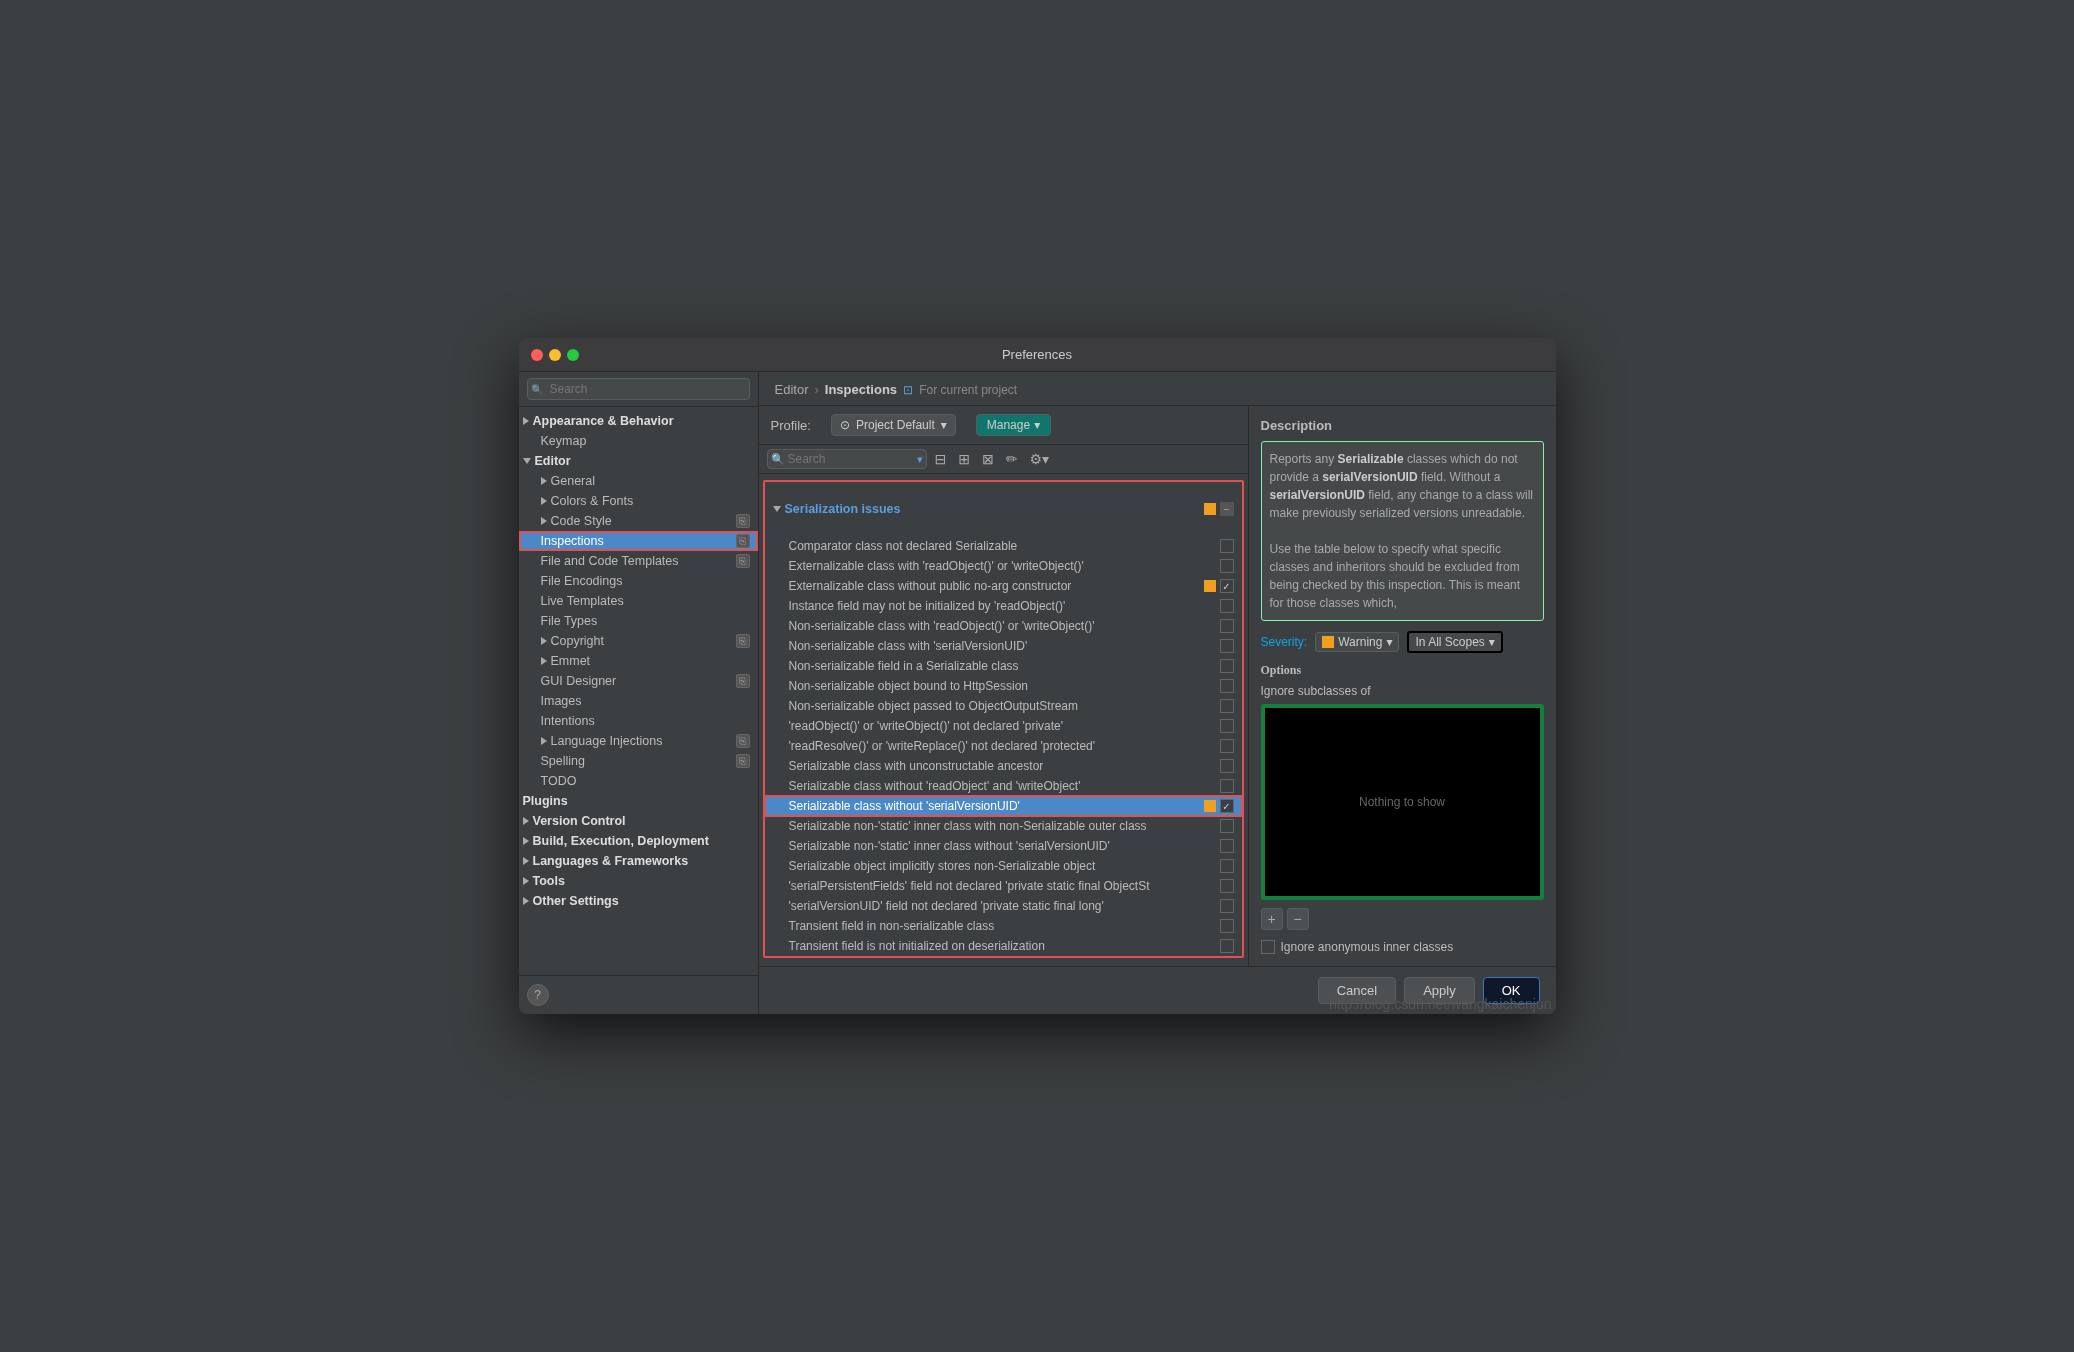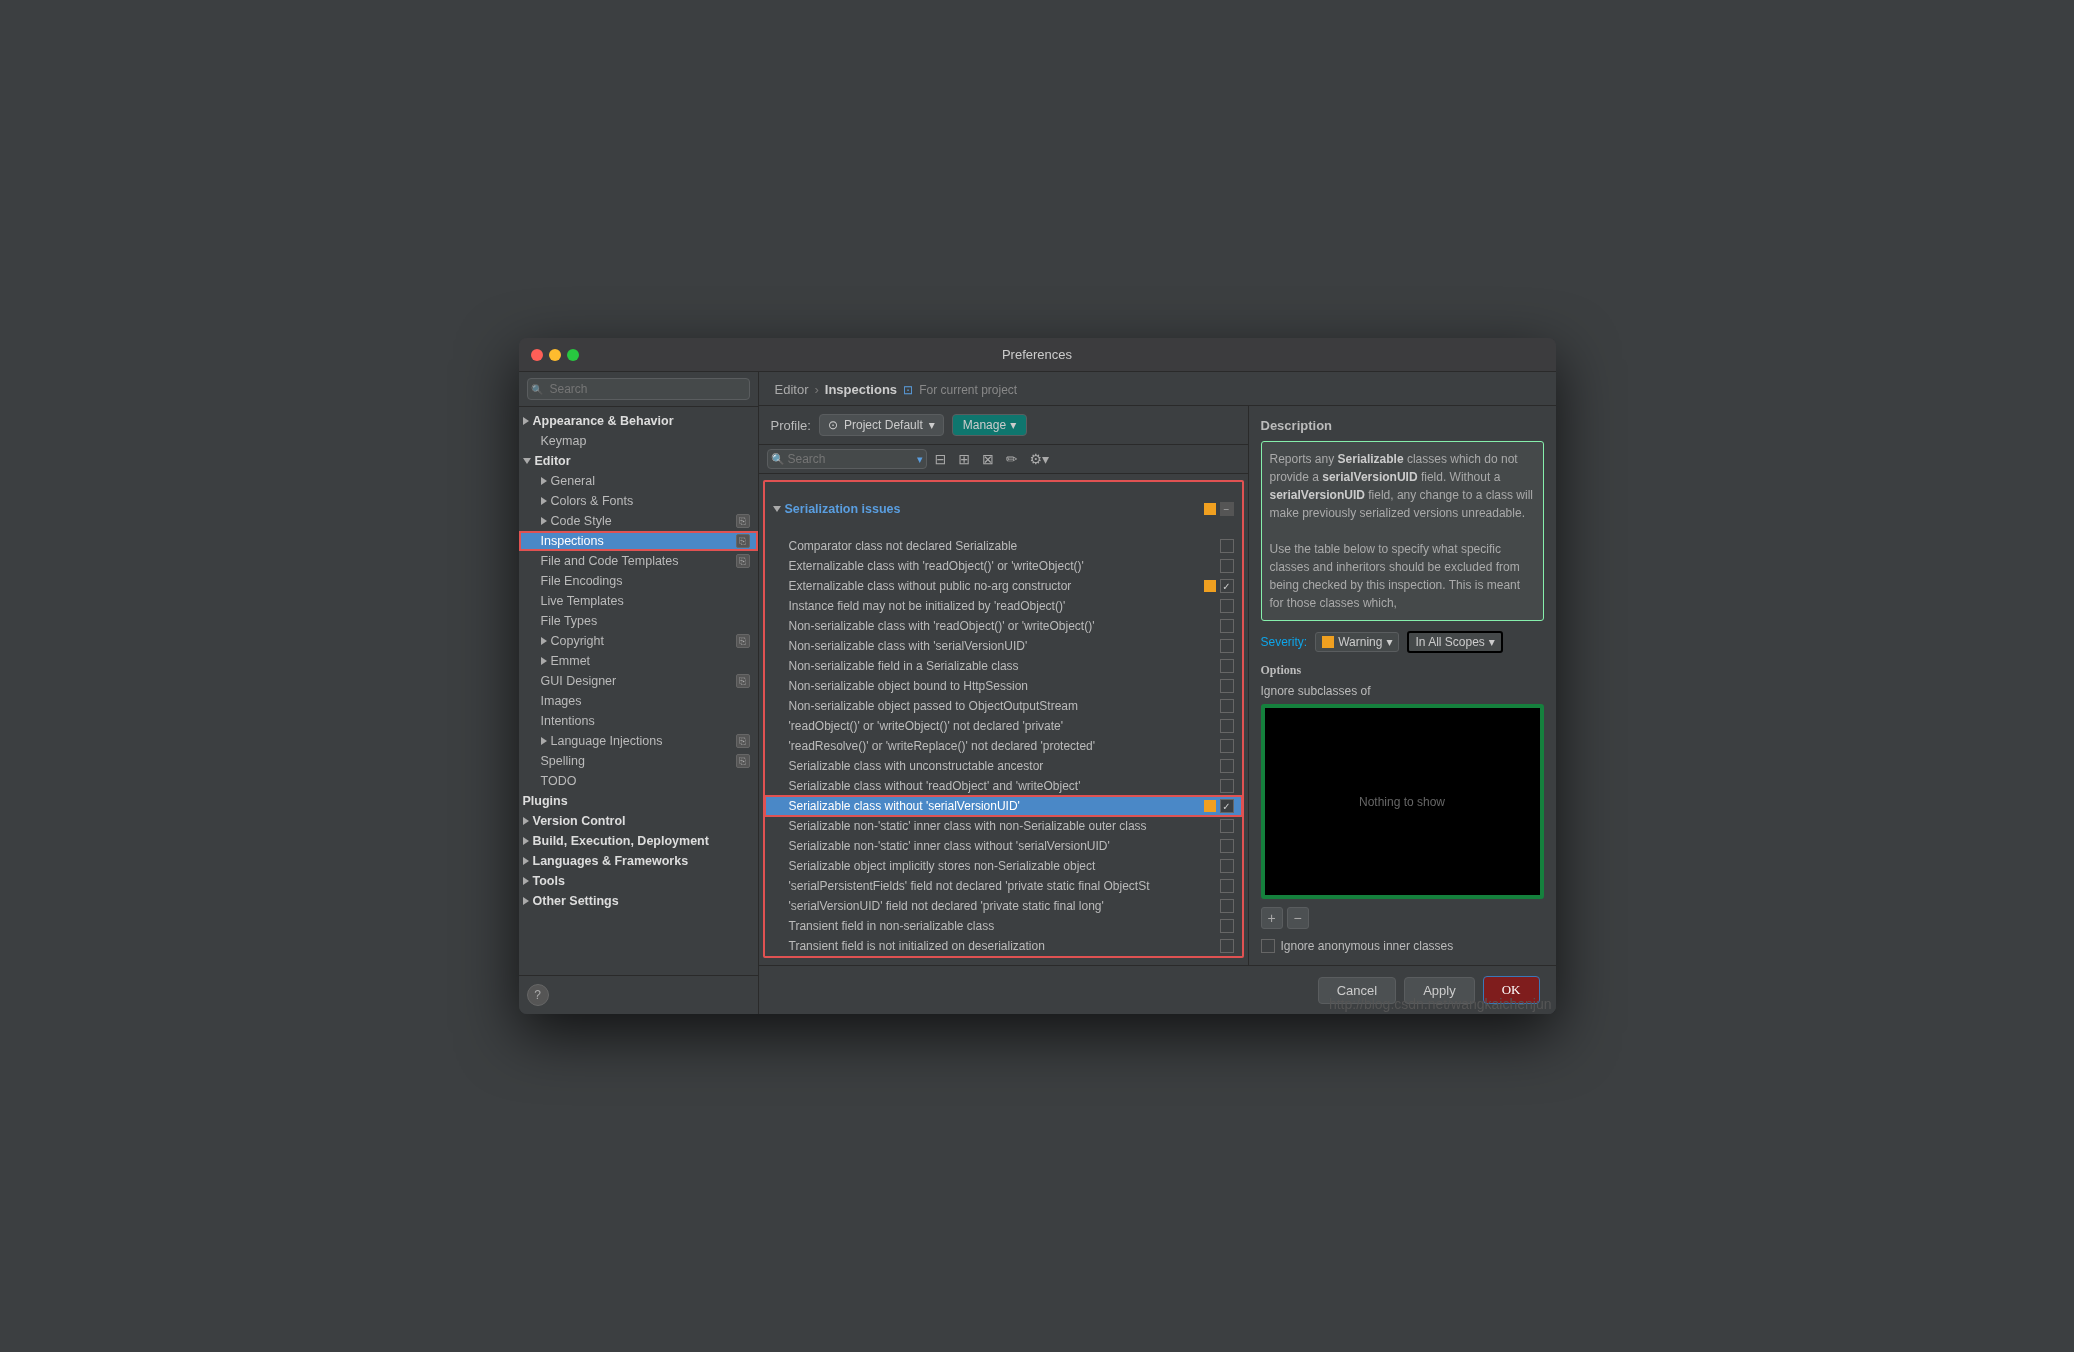--- a/index.html
+++ b/index.html
@@ -192,21 +192,21 @@
     .inspections-panel {
       width: 490px;
       display: flex;
       flex-direction: column;
       border-right: 1px solid #2a2a2a;
       flex-shrink: 0;
     }
     .profile-bar {
       display: flex;
       align-items: center;
-      gap: 8px;
+      gap: 20px;
       padding: 8px 12px;
       border-bottom: 1px solid #2a2a2a;
       flex-shrink: 0;
     }
     .profile-label { color: #bbb; font-size: 13px; }
     .profile-dropdown {
       background: #4c5052;
       border: 1px solid #5a5d5f;
       border-radius: 4px;
       color: #ccc;
@@ -441,24 +441,23 @@
     }
     .btn-cancel {
       background: #4c5052;
       color: #ccc;
     }
     .btn-apply {
       background: #4c5052;
       color: #ccc;
     }
     .btn-ok {
-      background: #7f1d1d;
+      background: #0f172a;
       color: #fff;
       border-color: #3a78b7;
-      font-family: Liberation Serif, serif;
     }
     .watermark {
       position: absolute;
       bottom: 2px;
       right: 4px;
       color: #555;
       font-size: 14px;
     }
   </style>
 </head>

